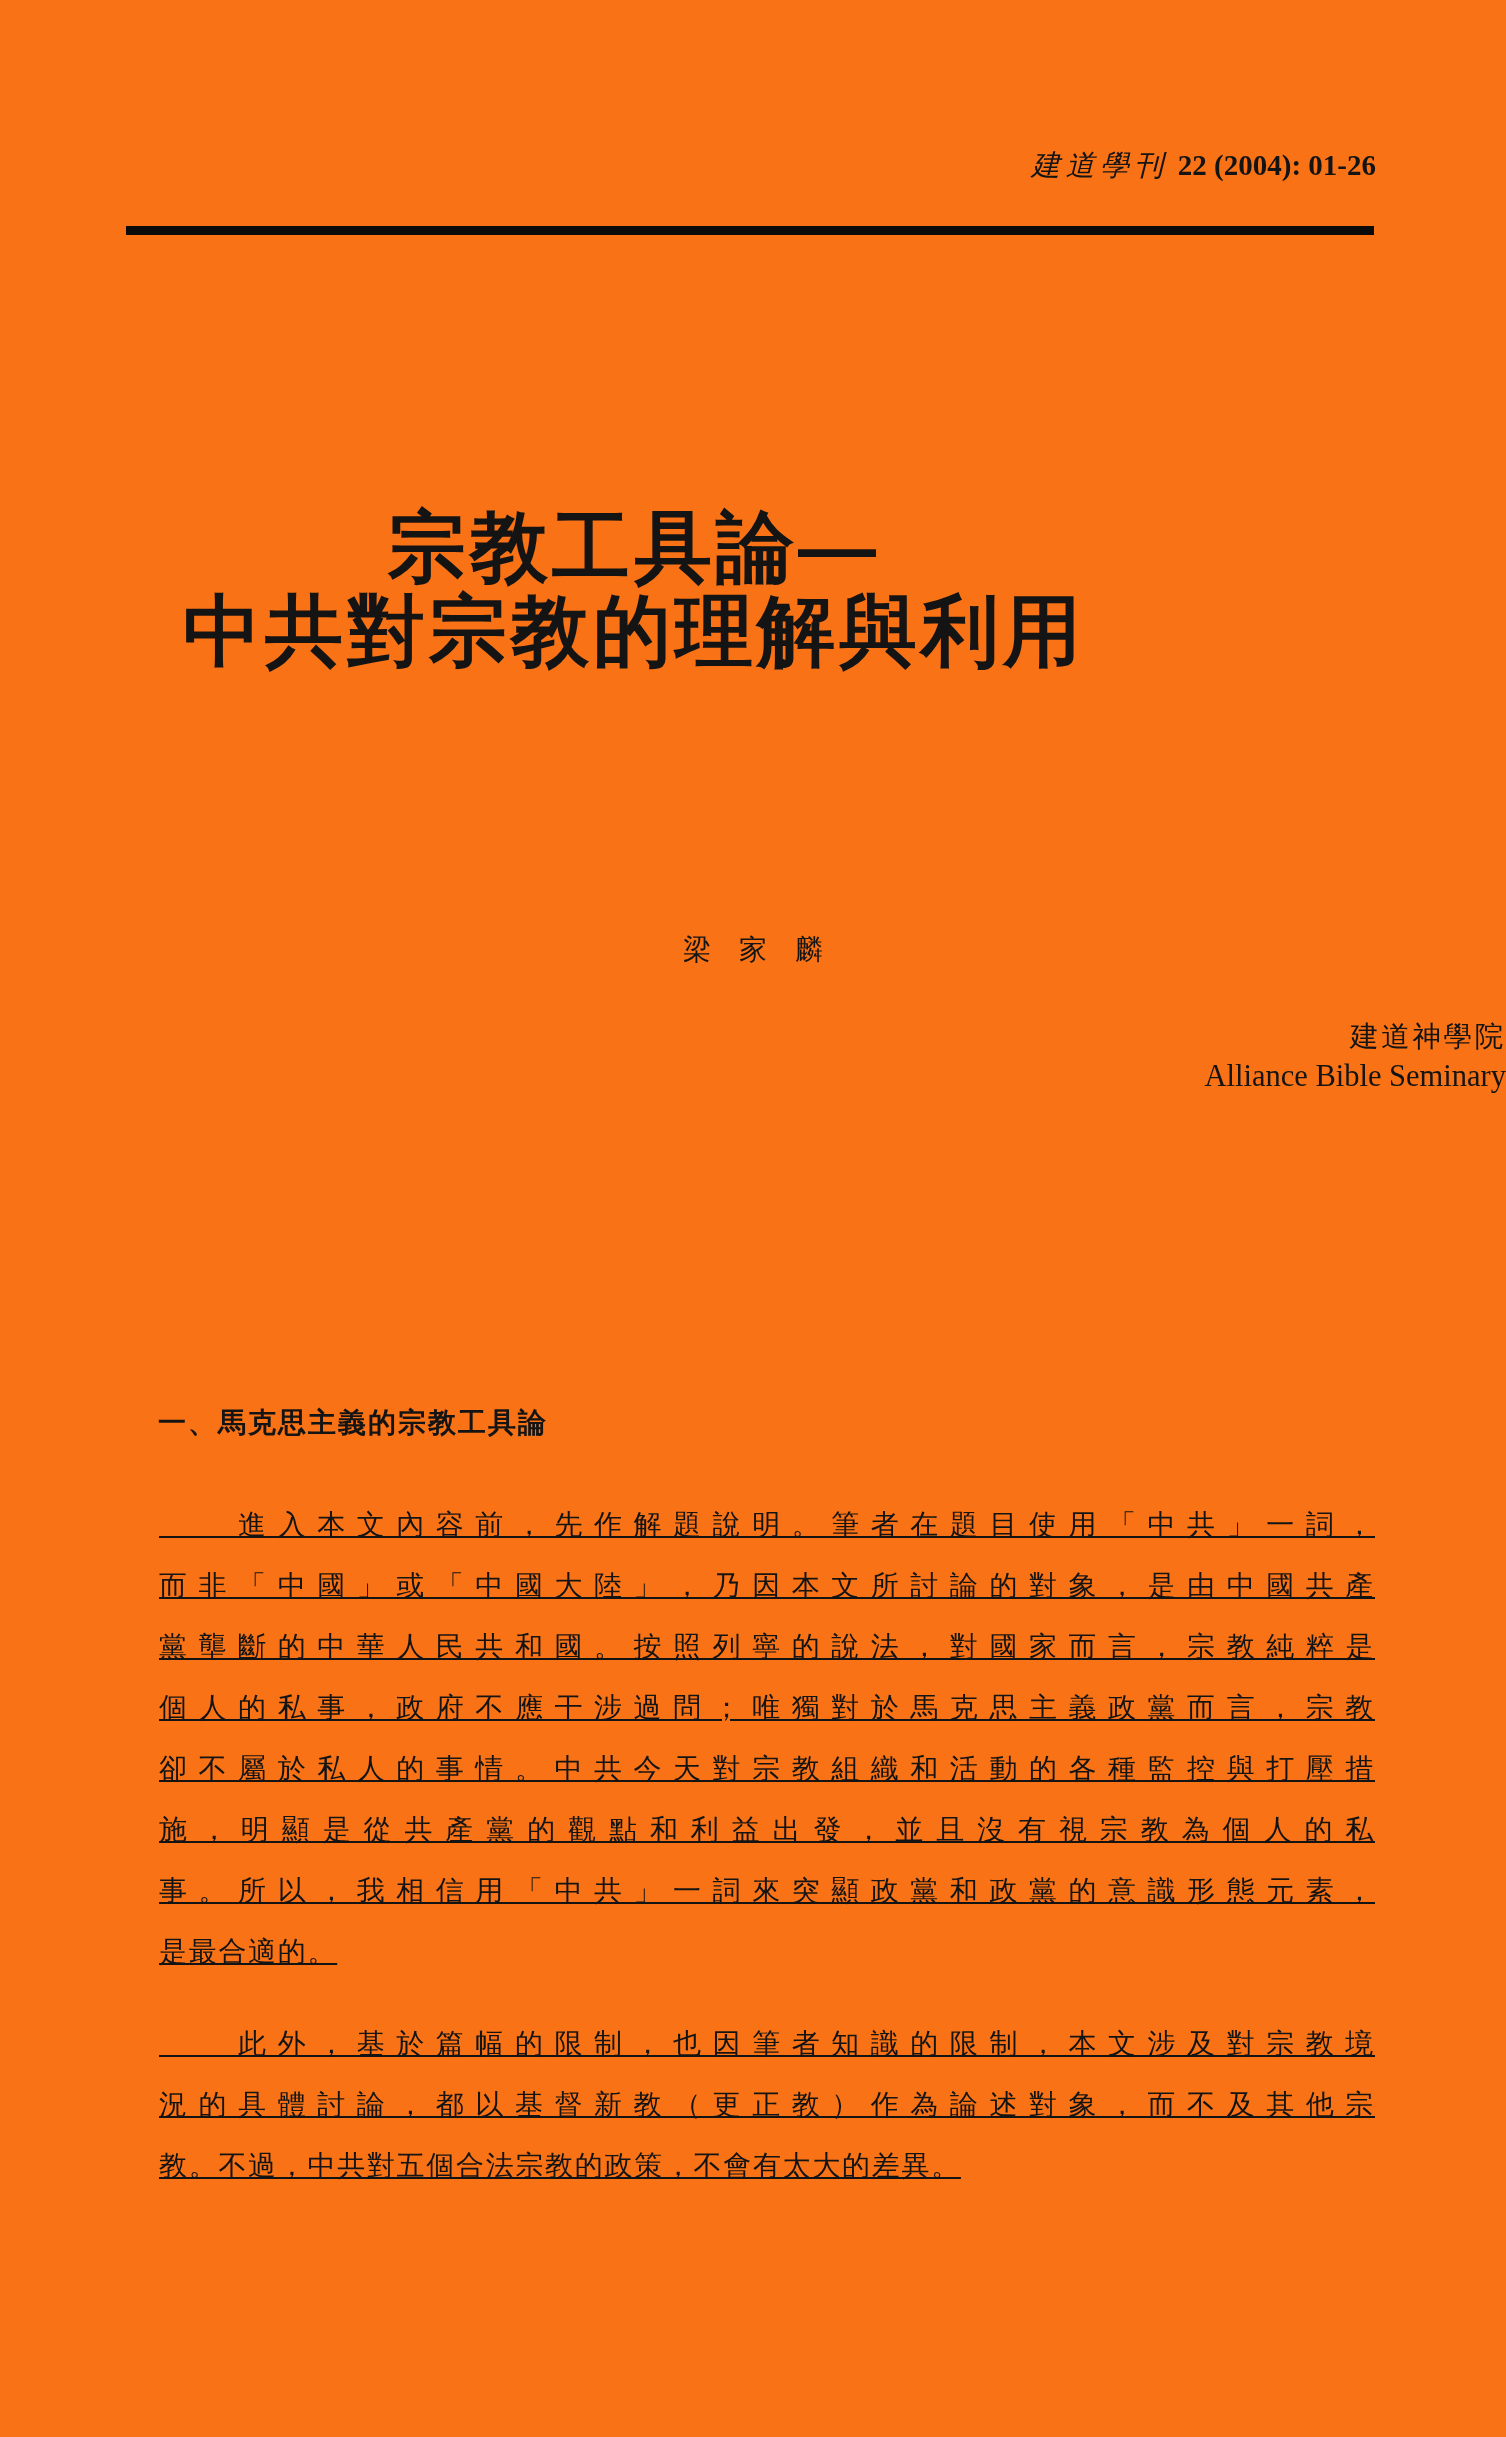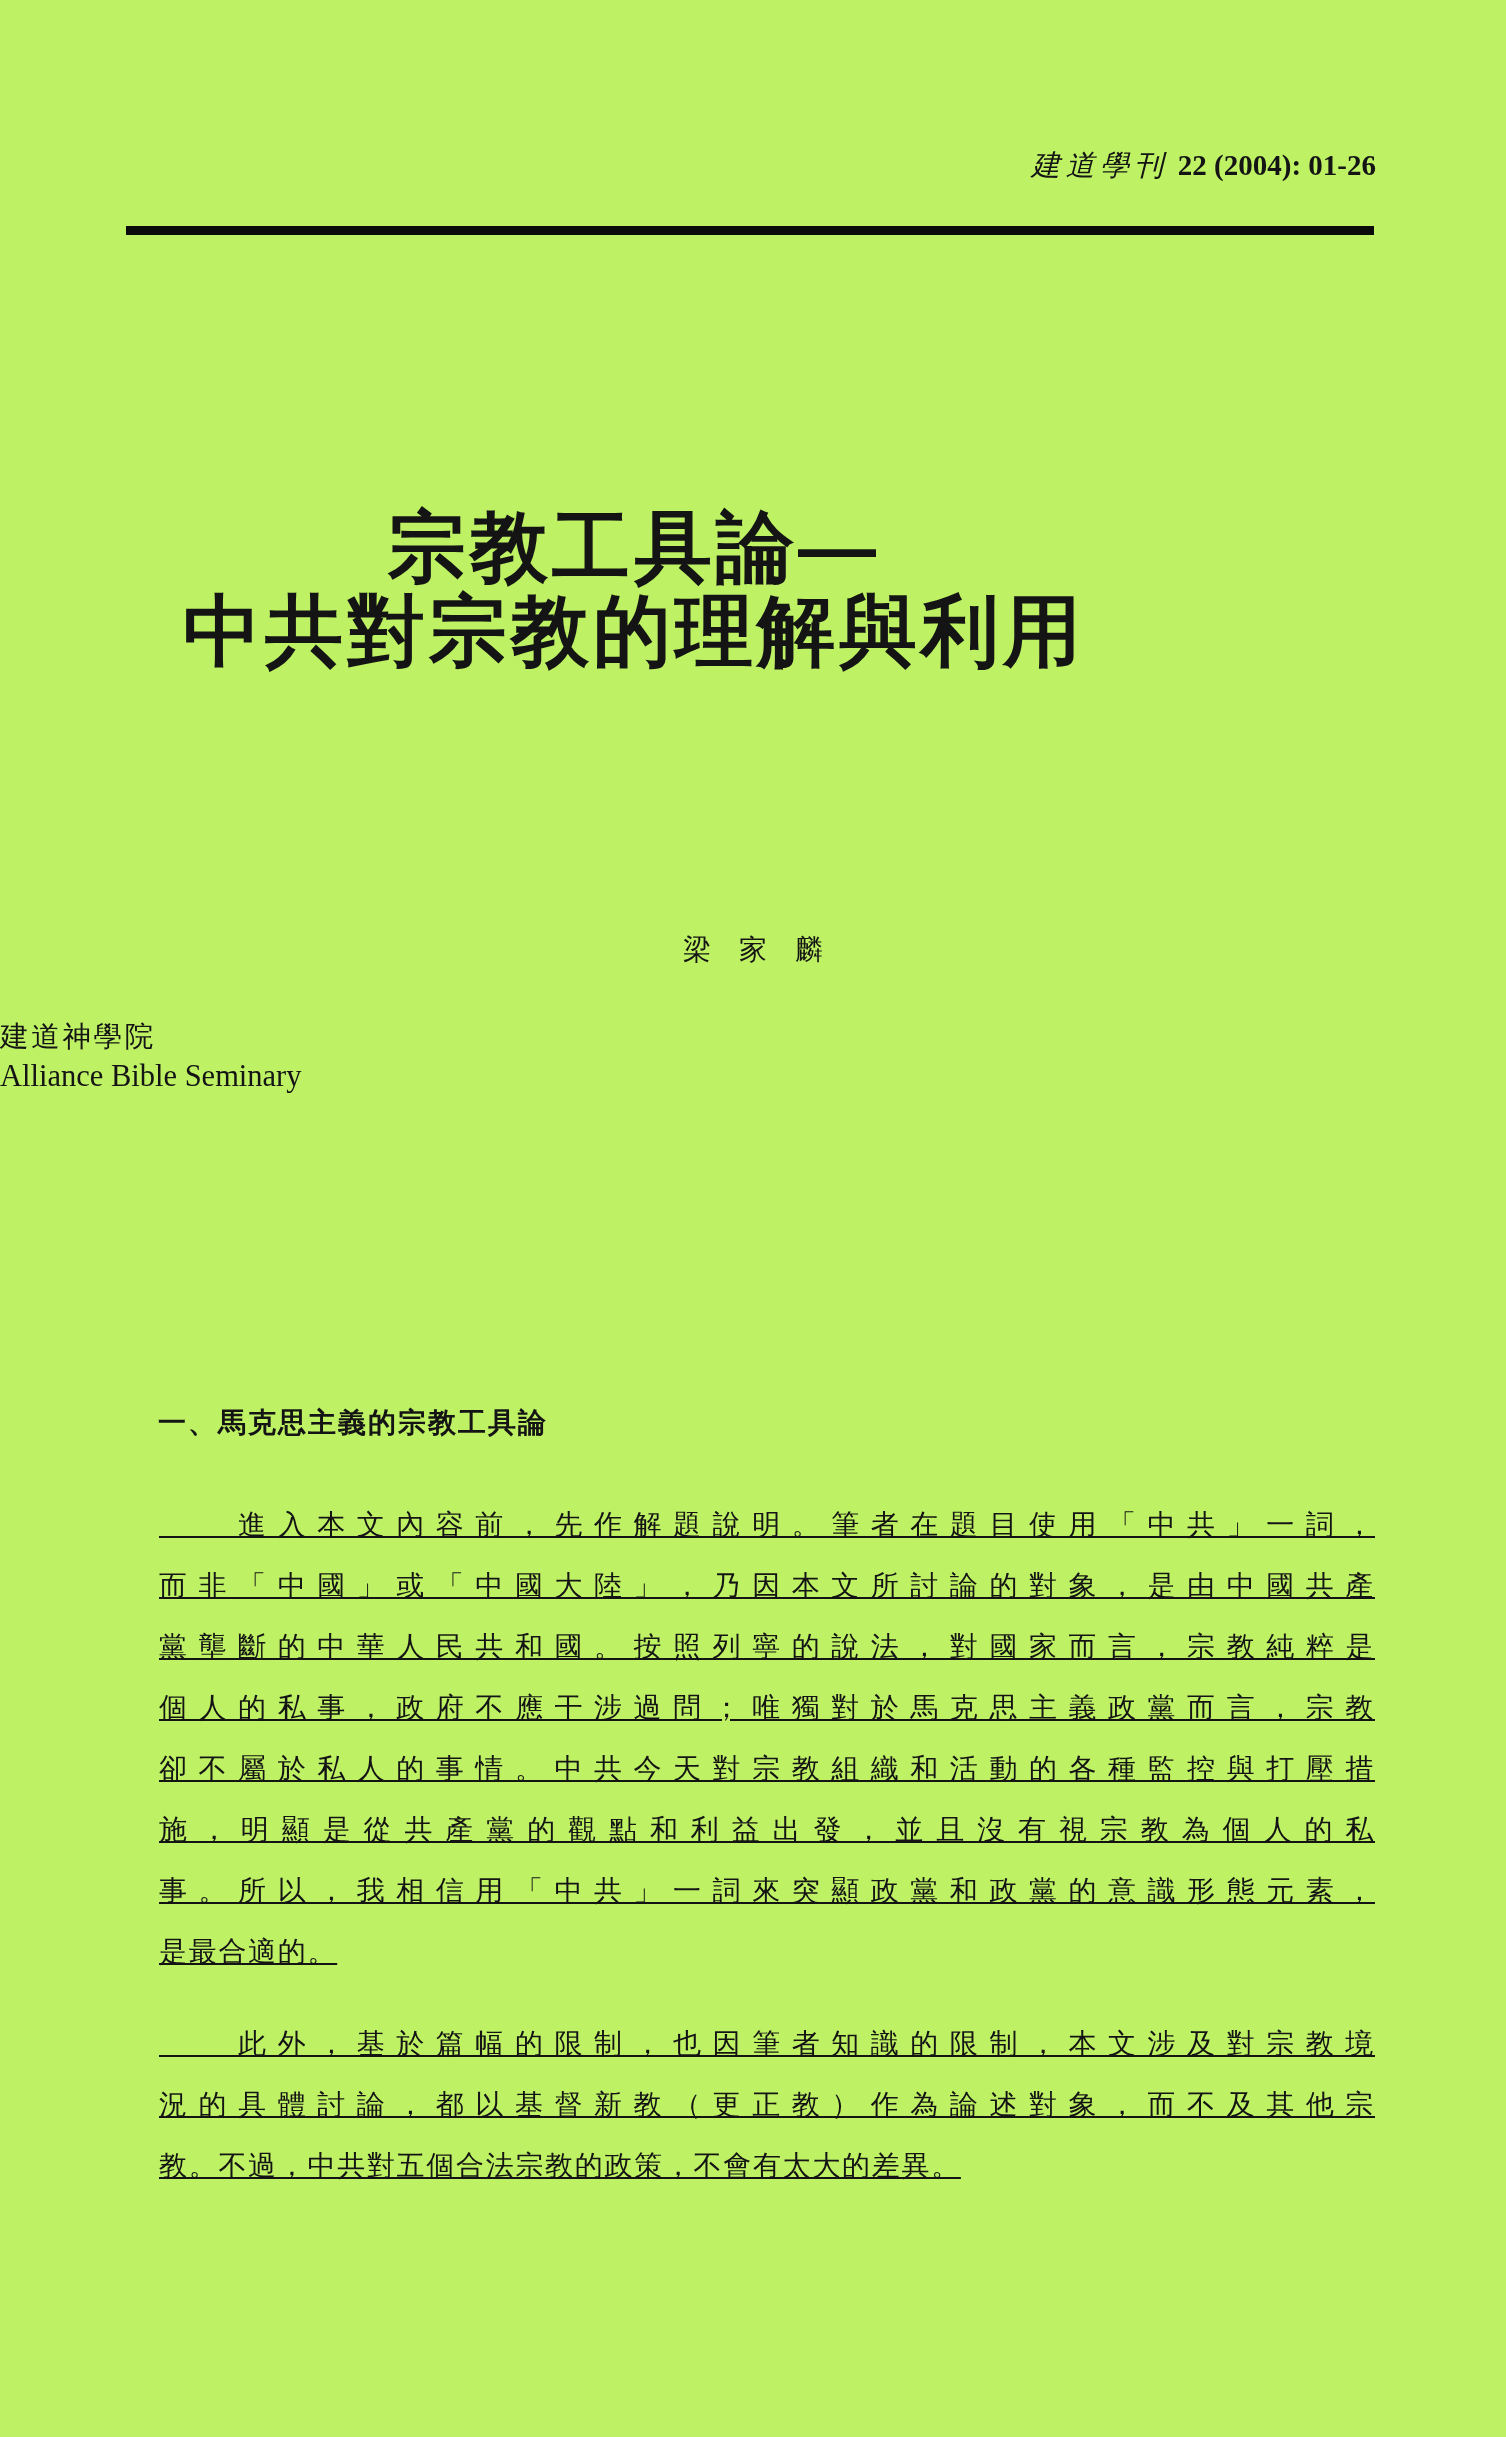--- a/index.html
+++ b/index.html
@@ -5,21 +5,21 @@
   html, body {
     margin: 0;
     padding: 0;
     background: #777;
   }
   .page {
     position: relative;
     width: 1506px;
     height: 2438px;
     margin: 0 auto;
-    background: #bef264;
+    background: #f97316;
     color: #141414;
     font-family: "Liberation Serif", serif;
     overflow: hidden;
   }
 
   
   .journal-header {
     position: absolute;
     top: 146px;
     right: 130px;
@@ -71,21 +71,21 @@
     font-family: "Liberation Serif", serif;
     font-size: 28px;
     letter-spacing: 28px;
     text-indent: 28px;
   }
   .affiliation {
     position: absolute;
     top: 1018px;
     left: 0;
     width: 1506px;
-    text-align: left;
+    text-align: right;
   }
   .affil-zh {
     font-size: 28.5px;
     letter-spacing: 2.7px;
     line-height: 38px;
   }
   .affil-en, .affil-addr {
     font-size: 30.5px;
     line-height: 40px;
   }

